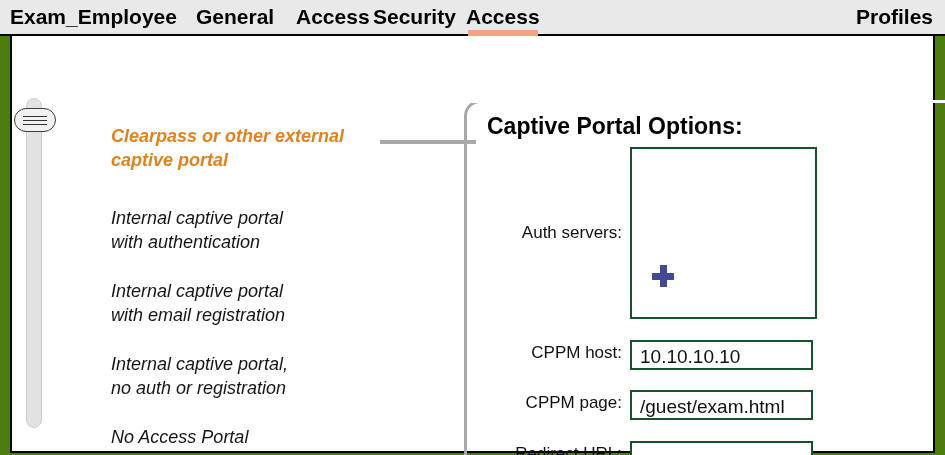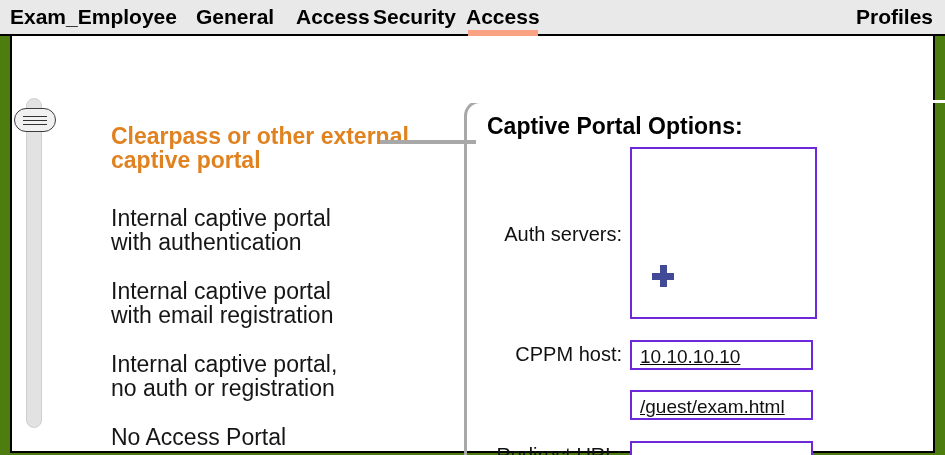--- a/index.html
+++ b/index.html
@@ -107,24 +107,25 @@
   #scroll-thumb .grip-line:nth-child(3) { top: 15px; }
 
   
   #options-list {
     position: absolute;
     left: 99px;
     top: 88px;
     width: 300px;
   }
   .option {
-    font-size: 23px;
+    font-size: 18px;
     line-height: 24px;
     color: #161616;
     white-space: pre-line;
+    font-style: italic;
   }
   .option.selected {
     color: #e0821f;
     font-weight: bold;
   }
   #option-clearpass   { position: absolute; left: 0; top: 0; }
   #option-internal-auth  { position: absolute; left: 0; top: 82px; }
   #option-internal-email { position: absolute; left: 0; top: 155px; }
   #option-internal-noauth{ position: absolute; left: 0; top: 228px; }
   #option-no-portal      { position: absolute; left: 0; top: 301px; }
@@ -166,31 +167,30 @@
     left: 20px;
     top: 10px;
     font-size: 23px;
     font-weight: bold;
     color: #000000;
   }
 
   
   .form-label {
     position: absolute;
-    font-size: 20px;
+    font-size: 17px;
     color: #111111;
     text-align: right;
     white-space: nowrap;
   }
   .field-box {
     position: absolute;
     background: #ffffff;
-    border: 2px solid #6d28d9;
-    box-sizing: border-box;
-    text-decoration: underline;
+    border: 2px solid #14532d;
+    box-sizing: border-box;
   }
   .field-text {
     font-size: 19px;
     color: #111111;
     padding: 4px 8px;
     white-space: nowrap;
     line-height: 22px;
   }
 
   
@@ -298,20 +298,21 @@
       <div class="form-label" id="label-auth-servers">Auth servers:</div>
       <div class="field-box" id="authservers-box">
         <div id="add-server-plus"></div>
       </div>
 
       <div class="form-label" id="label-cppm-host">CPPM host:</div>
       <div class="field-box" id="field-cppm-host">
         <div class="field-text">10.10.10.10</div>
       </div>
 
+      <div class="form-label" id="label-cppm-page">CPPM page:</div>
       <div class="field-box" id="field-cppm-page">
         <div class="field-text">/guest/exam.html</div>
       </div>
 
       <div class="form-label" id="label-redirect-url">Redirect URL:</div>
       <div class="field-box" id="field-redirect-url">
         <div class="field-text"></div>
       </div>
     </div>
 

